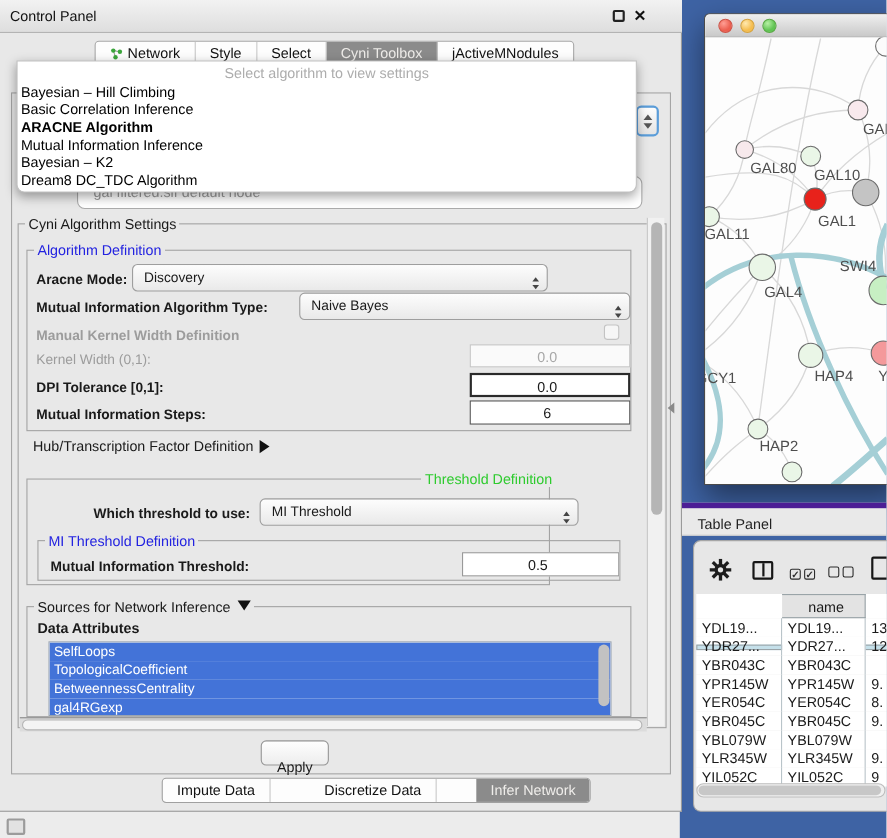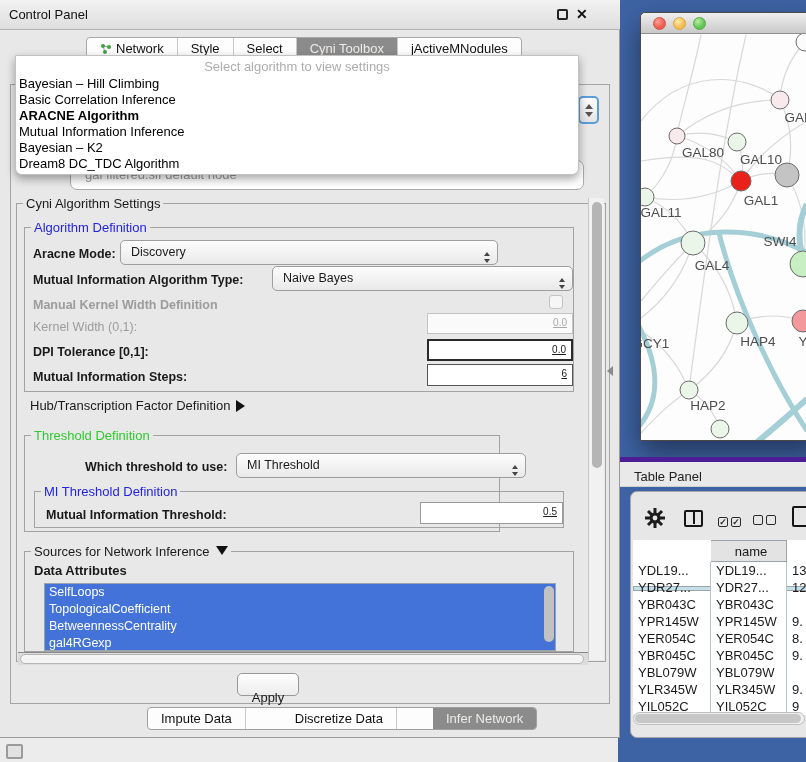--- a/index.html
+++ b/index.html
@@ -70,21 +70,21 @@
   legend { padding:0 3px; margin-left:6px; font-size:13px; }
   .lg-blue { color:#2323e0; }
   .lg-green { color:#2ecb2e; }
   .lbl { position:absolute; font-size:12.5px; }
   .b { font-weight:bold; }
   .dis { color:#9c9c9c; }
   .combo { position:absolute; background:linear-gradient(#fdfdfd,#e9e9e9); border:1px solid #9e9e9e; border-radius:5px; padding:4px 0 0 10px; font-size:12.5px; }
   .combo .arr { position:absolute; right:7px; }
   .combo .arr .up { position:absolute; right:0; top:7px; border-left:3.5px solid transparent; border-right:3.5px solid transparent; border-bottom:4.5px solid #444; }
   .combo .arr .dn { position:absolute; right:0; top:14px; border-left:3.5px solid transparent; border-right:3.5px solid transparent; border-top:4.5px solid #444; }
-  .field { position:absolute; background:#fff; text-align:right; padding:3px 5px 0 0; font-size:10px;text-decoration:underline; }
+  .field { position:absolute; background:#fff; text-align:center; padding:3px 5px 0 0; font-size:13px; }
   .checkbox { position:absolute; width:14px; height:14px; border:1px solid #c3c3c3; border-radius:3px; background:#f6f6f6; }
   .tri-right { display:inline-block; margin-left:6px; border-top:6px solid transparent; border-bottom:6px solid transparent; border-left:9px solid #111; vertical-align:-2px; }
   .tri-down { display:inline-block; margin-left:6px; border-left:6px solid transparent; border-right:6px solid transparent; border-top:9px solid #111; vertical-align:1px; }
 
   .vscroll { left:588px; top:198px; width:16px; height:462px; background:#f1f1f1; border-left:1px solid #c6c6c6; }
   .vscroll .thumb { position:absolute; left:3px; top:4px; width:10px; height:266px; background:#b5b5b5; border-radius:5px; }
 
   .attr-list { left:44px; top:583px; width:512px; height:68px; background:#fff; border:1px solid #9aa4b0; overflow:hidden; }
   .attr-item { height:17px; line-height:17px; padding-left:4px; background:#4373d8; color:#fff; font-size:12.5px; }
   .attr-vsb { position:absolute; right:1px; top:2px; width:10px; height:56px; background:#c2c2c2; border-radius:5px; }
@@ -317,21 +317,21 @@
     <div class="field" style="left:427px; top:313px; width:146px; height:21px; border:1px solid #c4c4c4; color:#a8a8a8; background:#fafafa;">0.0</div>
     <div class="lbl b abs" style="left:33px; top:345px;">DPI Tolerance [0,1]:</div>
     <div class="field" style="left:427px; top:339px; width:146px; height:22px; border:2px solid #2a2a2a;">0.0</div>
     <div class="lbl b abs" style="left:33px; top:370px;">Mutual Information Steps:</div>
     <div class="field" style="left:427px; top:364px; width:146px; height:22px; border:1px solid #555;">6</div>
 
     <div class="abs" style="left:30px; top:398px; font-size:13px;">
       <span>Hub/Transcription Factor Definition</span><span class="tri-right"></span>
     </div>
 
-    <fieldset style="left:24px; top:428px; width:476px; height:104px;">
+    <fieldset style="left:24px; top:428px; width:476px; height:104px;text-align:right;">
       <legend class="lg-green">Threshold Definition</legend>
     </fieldset>
     <div class="lbl b abs" style="left:85px; top:460px;">Which threshold to use:</div>
     <div class="combo" style="left:236px; top:453px; width:290px; height:25px;">
       <span>MI Threshold</span>
       <span class="arr">
           <span class="up"></span>
           <span class="dn"></span>
         </span>
     </div>

